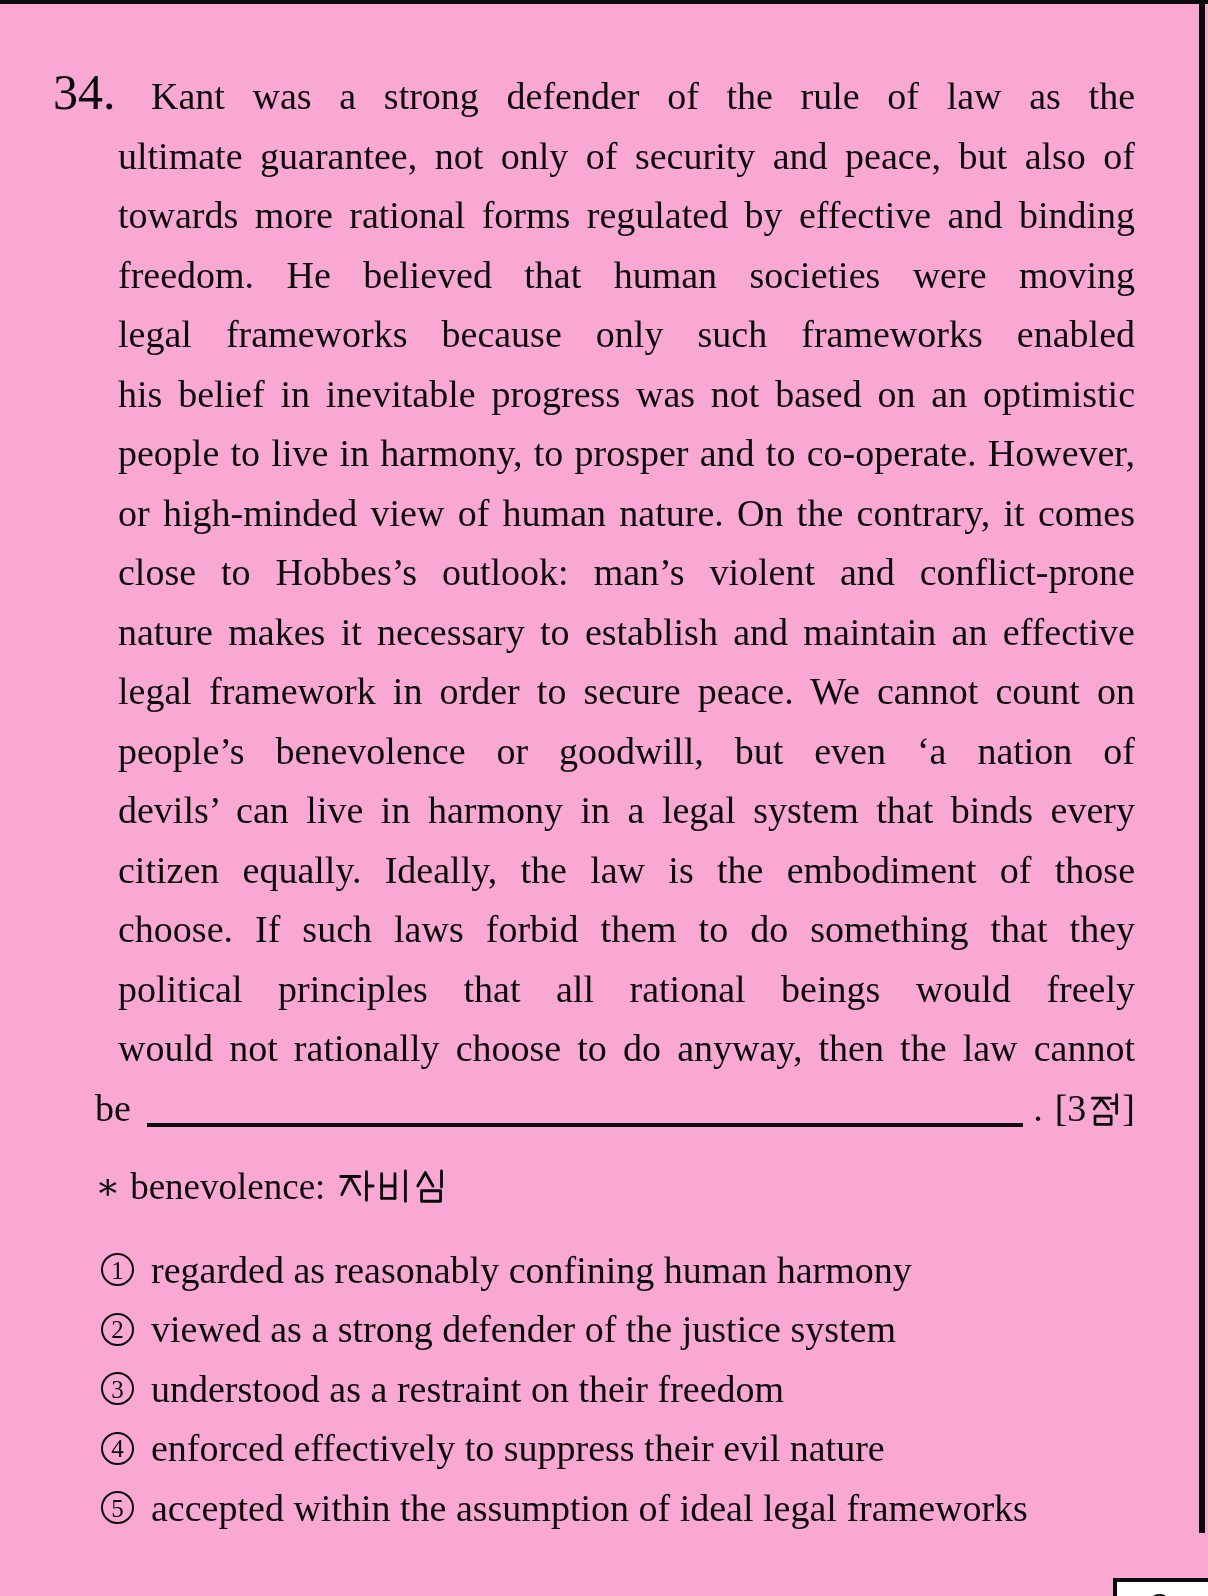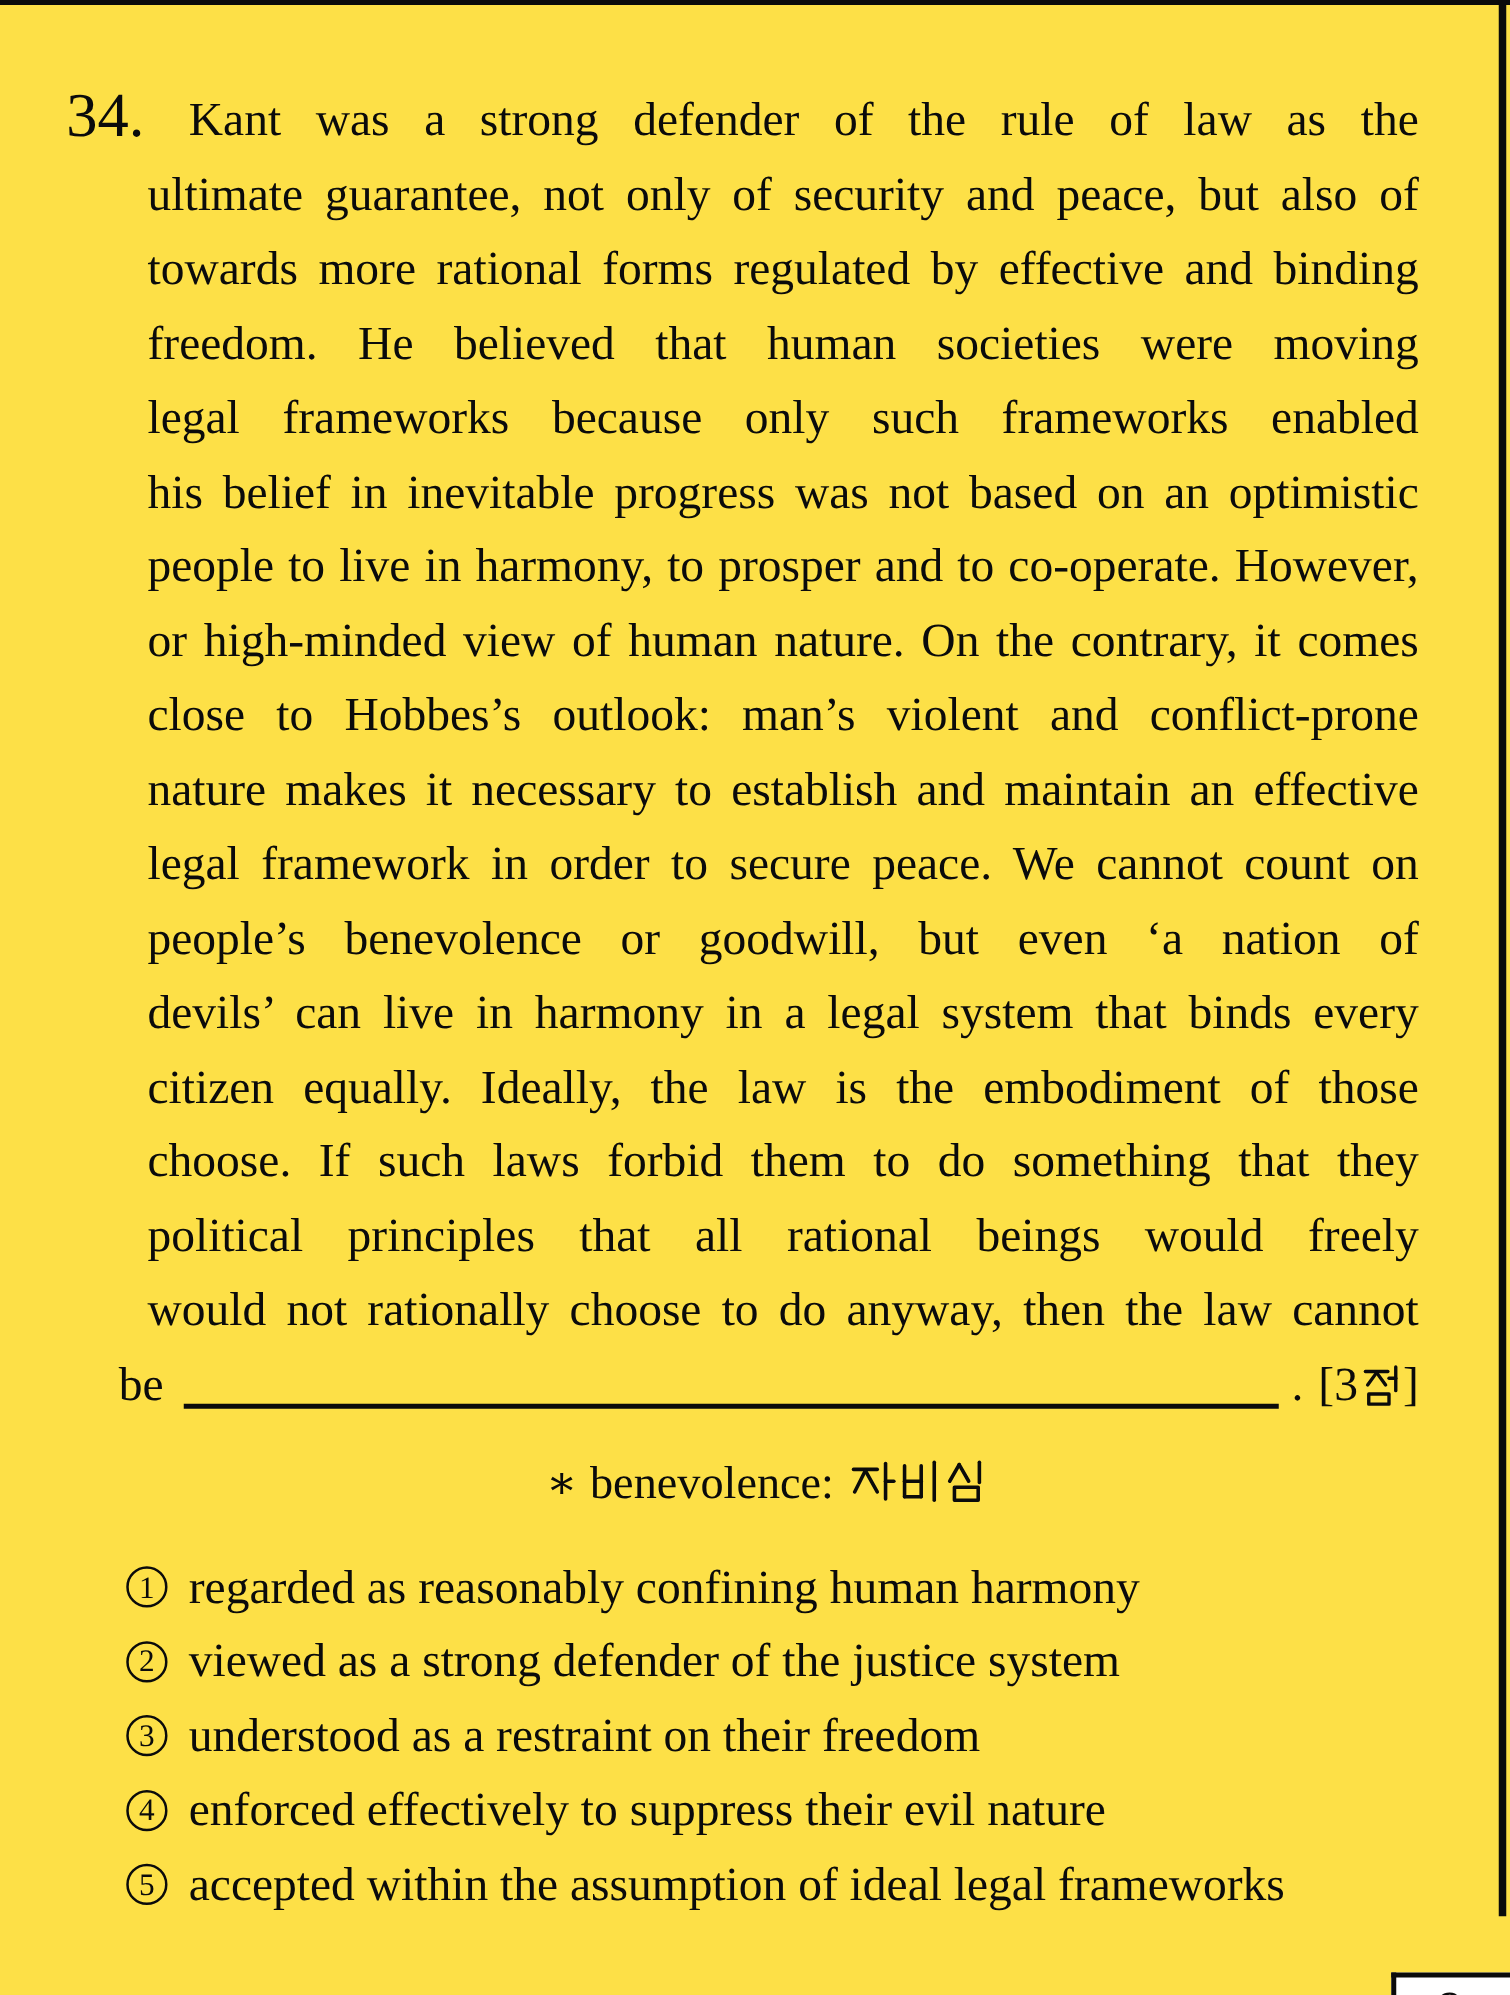--- a/index.html
+++ b/index.html
@@ -1,19 +1,19 @@
 <!DOCTYPE html>
 <html><head>
 <meta charset="utf-8">
 <style>
   * { margin:0; padding:0; box-sizing:border-box; }
   html,body { background:#ffffff; }
   .page {
     position:relative; width:1208px; height:1596px;
-    background:#fde047; overflow:hidden;
+    background:#f9a8d4; overflow:hidden;
     font-family:"Liberation Serif","DejaVu Serif",serif;
     color:#0b0b0b;
   }
   .rule-top   { position:absolute; left:0; top:0; width:1208px; height:4px; background:#0b0b0b; }
   .rule-right { position:absolute; left:1199px; top:0; width:6px; height:1533px; background:#0b0b0b; }
 
   .passage {
     position:absolute; left:95px; top:67px; width:1040px;
     font-size:38px; line-height:59.5px; color:#0b0b0b;
   }
@@ -35,21 +35,21 @@
   }
   .pts { white-space:nowrap; margin-left:12px; }
 
   .hangul { display:inline-block; vertical-align:-6px; }
   .hangul path, .hangul rect {
     fill:none; stroke:#0b0b0b; stroke-width:3; stroke-linecap:round; stroke-linejoin:round;
   }
 
   .footnote {
     position:absolute; left:95px; top:1163px; width:1040px;
-    text-align:center; font-size:37px; line-height:48px; white-space:nowrap;
+    text-align:left; font-size:37px; line-height:48px; white-space:nowrap;
   }
   .footnote .marker { margin-right:10px; }
   .footnote .term   { margin-right:12px; }
 
   .choices { position:absolute; left:95px; top:1240px; width:1046px; font-size:38px; }
   .choice { display:flex; align-items:center; height:59.5px; cursor:pointer; }
   .cnum {
     flex:0 0 auto; width:33px; height:33px; margin-left:6px; margin-right:17px;
     border:2px solid #0b0b0b; border-radius:50%;
     display:flex; align-items:center; justify-content:center;

